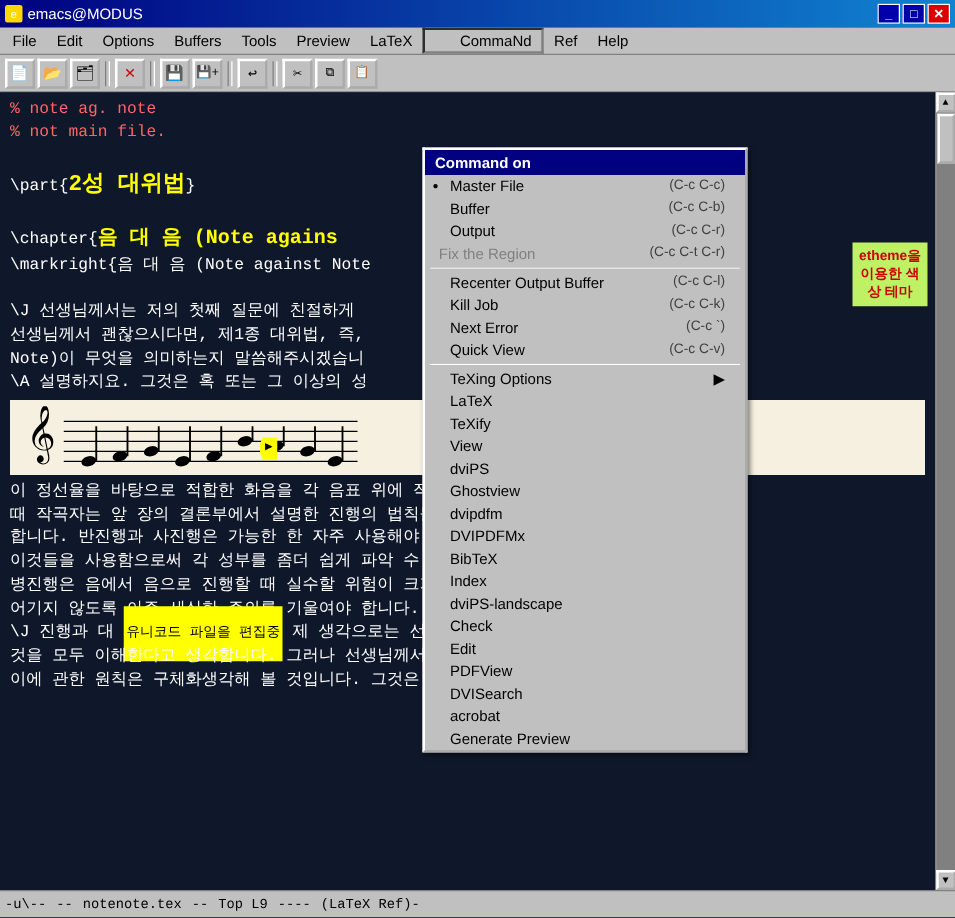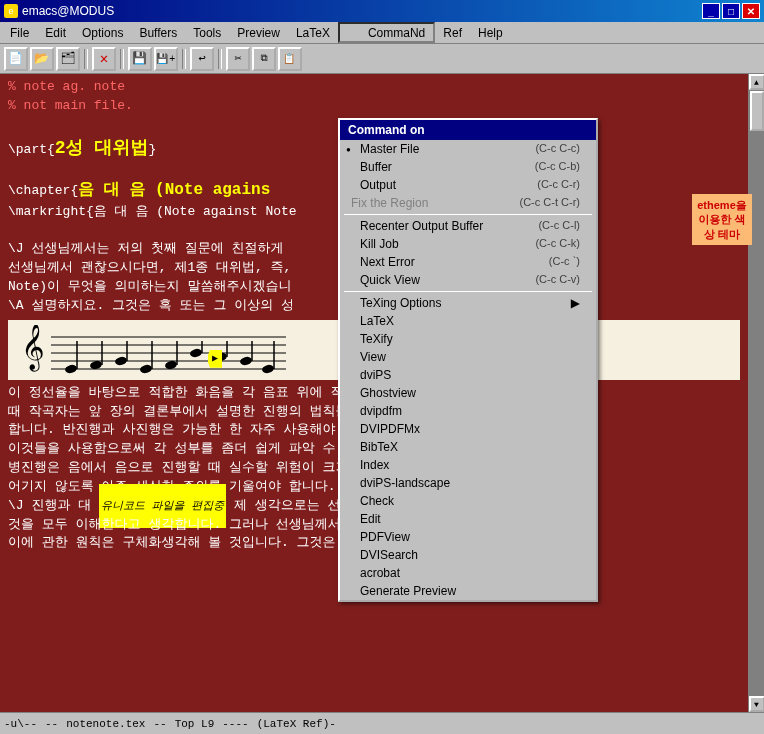--- a/index.html
+++ b/index.html
@@ -73,21 +73,21 @@
 
     
     .editor-container {
       display: flex;
       height: calc(734px - 22px - 22px - 30px - 22px);
       background: #000000;
       position: relative;
     }
     .editor-content {
       flex: 1;
-      background: #7f1d1d;
+      background: #0f172a;
       color: #ffffff;
       padding: 4px 8px;
       font-family: 'Courier New', monospace;
       font-size: 13px;
       line-height: 1.4;
       overflow: hidden;
       position: relative;
     }
     .scrollbar-right {
       width: 16px;
@@ -118,40 +118,40 @@
       font-family: 'Courier New', monospace;
       font-size: 11px;
       gap: 8px;
     }
 
     
     .comment { color: #ff6666; }
     .latex-bold { color: #ffff00; font-weight: bold; font-size: 18px; }
     .latex-chapter { color: #ffff00; font-weight: bold; font-size: 16px; }
     .body-text { color: #ffffff; font-size: 12px; }
-    .highlight-yellow { background: #ffff00; color: #000000; padding: 16px 2px; font-size: 11px; font-style: italic; }
+    .highlight-yellow { background: #ffff00; color: #000000; padding: 16px 2px; font-size: 11px; }
     .preview-latex { color: #ff4444; background: #c0c0c0; padding: 1px 3px; font-size: 11px; }
 
     
     .music-staff {
       background: #f5f0e0;
       height: 60px;
       margin: 4px 0;
       display: flex;
       align-items: center;
       padding: 4px 8px;
       position: relative;
     }
 
     
     .side-deco {
       position: absolute;
-      right: 12px;
+      right: 22px;
       top: 120px;
-      background: #fdba74;
+      background: #bef264;
       color: #cc0000;
       font-family: Arial, sans-serif;
       font-size: 11px;
       font-weight: bold;
       padding: 4px;
       line-height: 1.3;
       text-align: center;
       width: 60px;
     }
 

